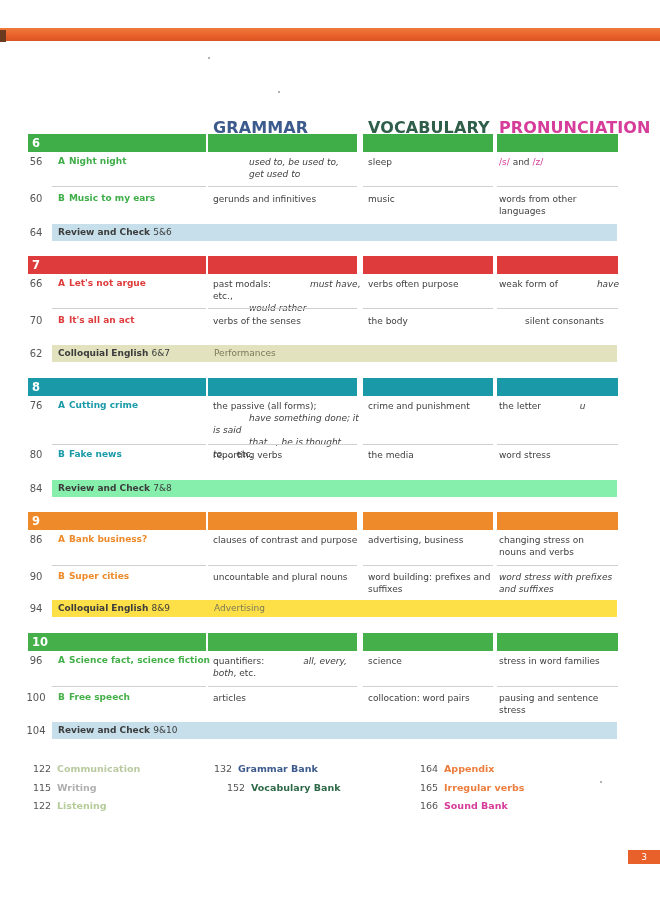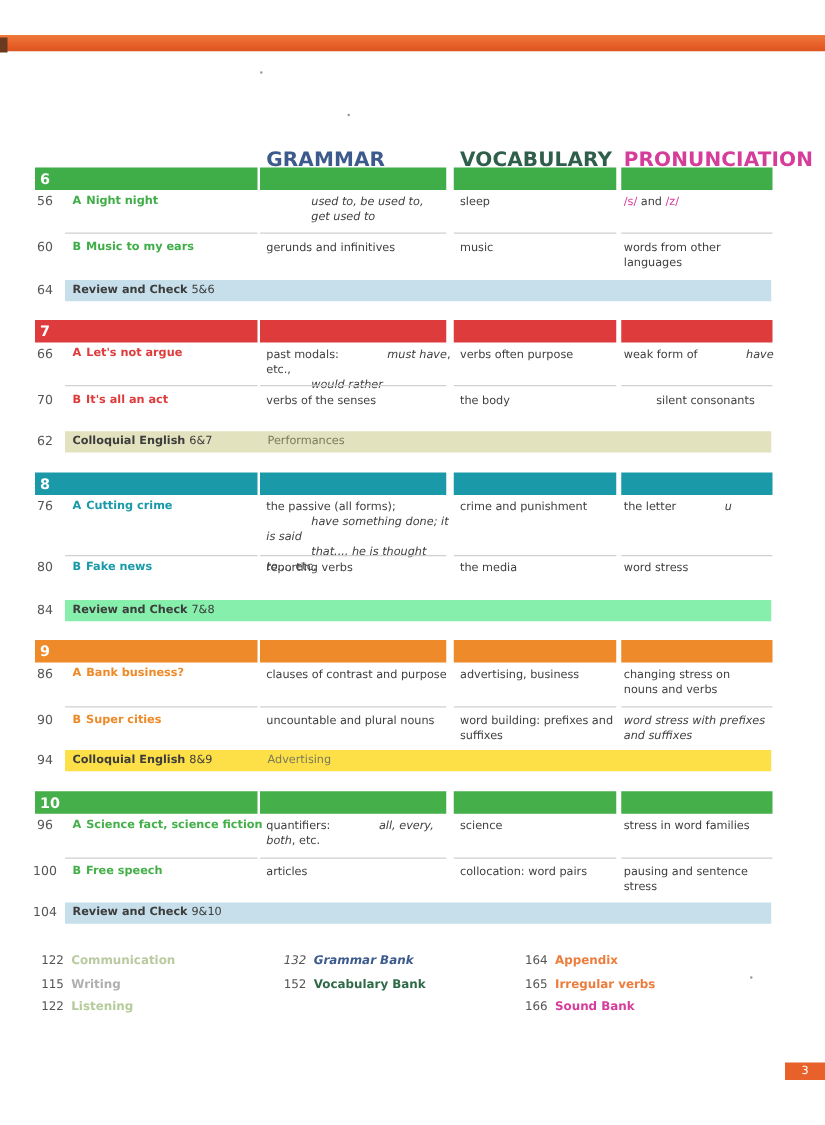--- a/index.html
+++ b/index.html
@@ -204,20 +204,20 @@
       <span class="page" style="top: 92px;">104</span>
       <div class="review" style="top: 89px; background: rgb(198, 223, 234);">
         <span class="review-label"><span>Review and Check </span><span class="units">9&amp;10</span></span>
       </div>
     </div>
   </div>
 <div id="footer">
     <div class="footer-item" style="left: 33px; top: 763px;"><span class="fnum">122</span><span style="color: rgb(185, 201, 160);">Communication</span></div>
     <div class="footer-item" style="left: 33px; top: 781.5px;"><span class="fnum">115</span><span style="color: rgb(176, 176, 176);">Writing</span></div>
     <div class="footer-item" style="left: 33px; top: 800px;"><span class="fnum">122</span><span style="color: rgb(181, 204, 154);">Listening</span></div>
-    <div class="footer-item" style="left: 227px; top: 763px; font-style: italic;"><span class="fnum">132</span><span style="color: rgb(60, 90, 140);">Grammar Bank</span></div>
+    <div class="footer-item" style="left: 214px; top: 763px;"><span class="fnum">132</span><span style="color: rgb(60, 90, 140);">Grammar Bank</span></div>
     <div class="footer-item" style="left: 227px; top: 781.5px;"><span class="fnum">152</span><span style="color: rgb(47, 106, 72);">Vocabulary Bank</span></div>
     <div class="footer-item" style="left: 420px; top: 763px;"><span class="fnum">164</span><span style="color: rgb(236, 125, 60);">Appendix</span></div>
     <div class="footer-item" style="left: 420px; top: 781.5px;"><span class="fnum">165</span><span style="color: rgb(236, 125, 60);">Irregular verbs</span></div>
     <div class="footer-item" style="left: 420px; top: 800px;"><span class="fnum">166</span><span style="color: rgb(214, 60, 154);">Sound Bank</span></div>
   </div>
 
 <div class="page-num">3</div>
 
 </body></html>

